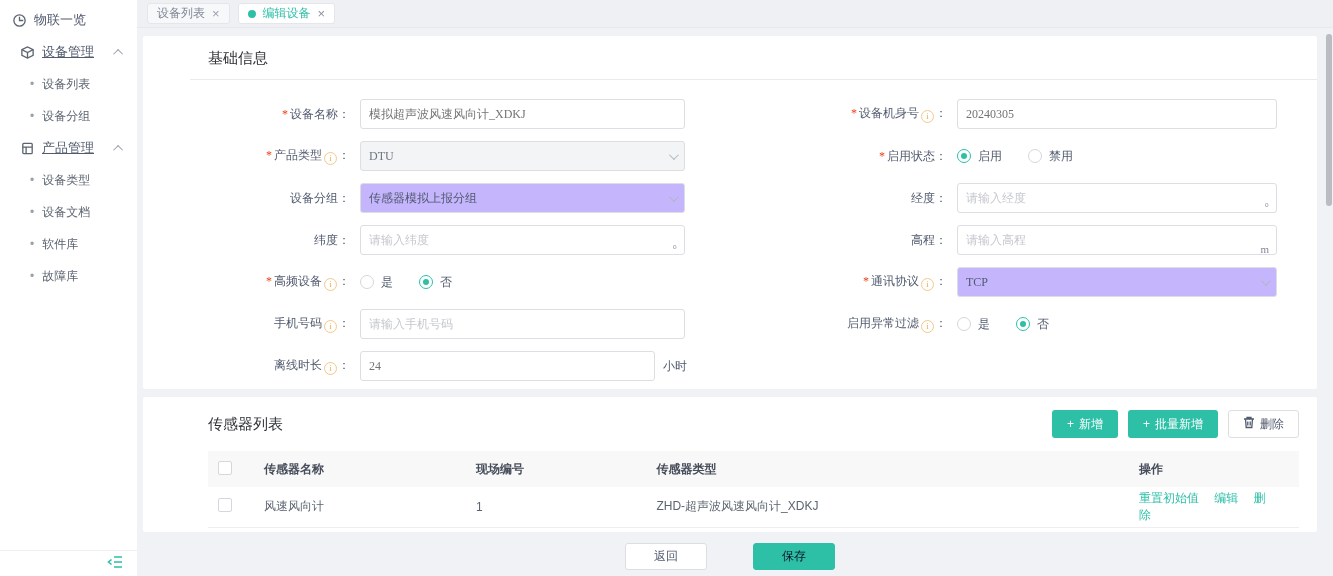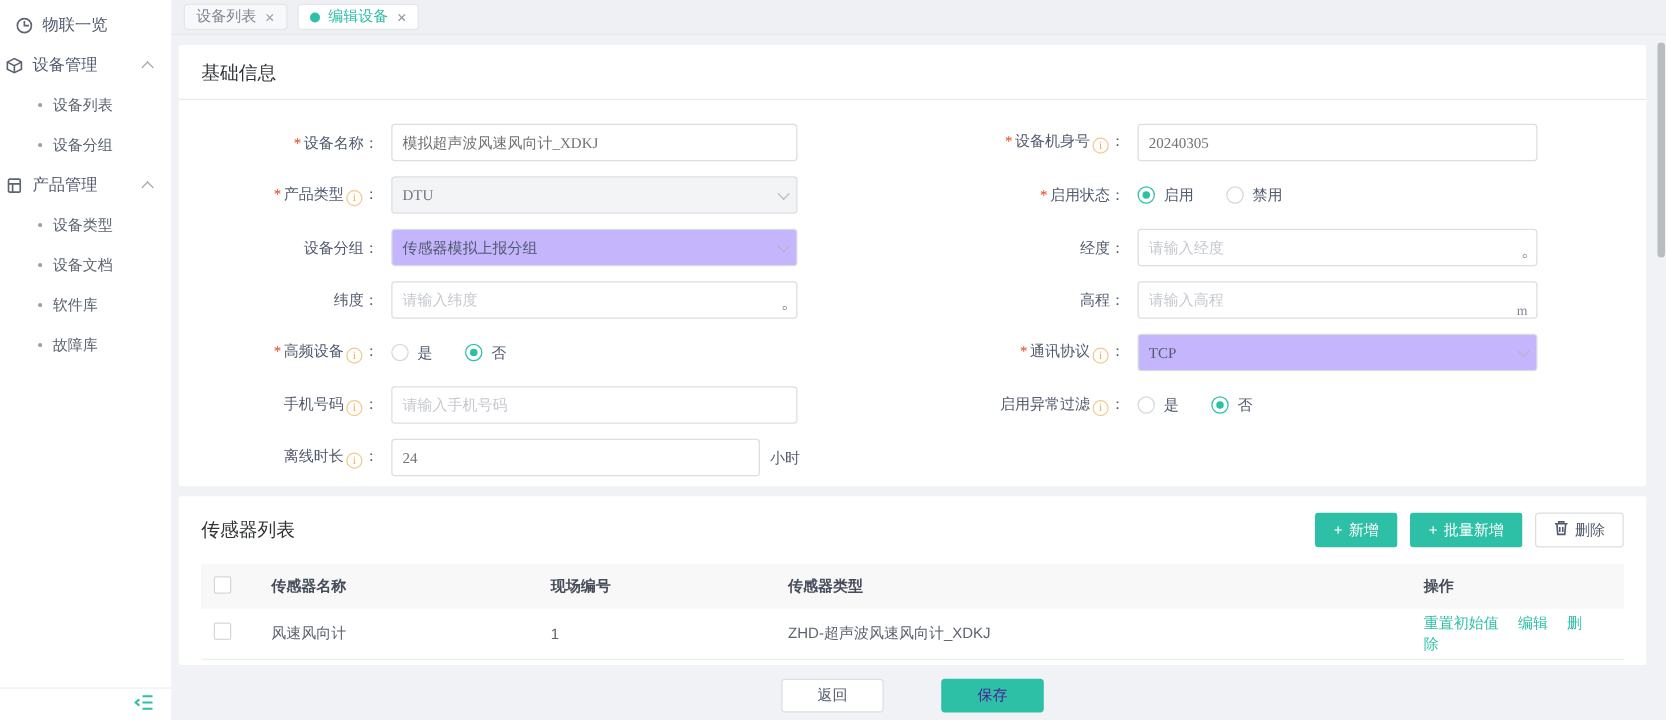--- a/index.html
+++ b/index.html
@@ -5,21 +5,21 @@
   * { margin:0; padding:0; box-sizing:border-box; }
   html,body { width:1333px; height:576px; overflow:hidden;
     font-family:"Liberation Sans","DejaVu Sans",sans-serif; font-size:12px; color:#515a6e;
     background:#f0f2f5; }
 
   
   .sidebar { position:absolute; left:0; top:0; width:137px; height:576px; background:#fff; z-index:5; }
   .side-item, .side-group, .side-sub { display:flex; align-items:center; height:32px; cursor:pointer;
     color:#515a6e; font-size:13px; }
   .side-item { padding-left:12px; margin-top:4px; }
-  .side-group { padding-left:4px; position:relative; }
+  .side-group { padding-left:20px; position:relative;text-decoration:underline; }
   .side-sub { padding-left:30px; font-size:12px; color:#5c6470; }
   .side-icon { width:15px; height:15px; margin-right:7px; flex:0 0 15px; display:inline-flex; }
   .side-icon svg { width:15px; height:15px; stroke:#5c6470; fill:none; stroke-width:1.4; }
   .bullet { color:#9aa1ab; margin-right:8px; font-size:12px; }
   .caret-up { position:absolute; right:14px; width:7px; height:7px; border-left:1.4px solid #9aa1ab;
     border-top:1.4px solid #9aa1ab; transform:rotate(45deg) translateY(2px); }
   .sidebar-footer { position:absolute; bottom:0; left:0; width:137px; height:26px;
     border-top:1px solid #eef0f3; display:flex; align-items:center; justify-content:flex-end; padding-right:14px; }
   .fold-icon svg { width:16px; height:14px; stroke:#2ebfa7; stroke-width:1.6; fill:none; }
 
@@ -29,21 +29,21 @@
     border-bottom:1px solid #e6e8ec; }
   .tab { display:flex; align-items:center; gap:7px; height:21px; padding:0 9px; border:1px solid #e4e6ea;
     background:#f7f8fa; border-radius:3px; font-size:12px; color:#808695; cursor:pointer; }
   .tab.active { background:#fff; color:#2ebfa7; }
   .tab-dot { width:8px; height:8px; border-radius:50%; background:#2ebfa7; }
   .tab-close { font-size:13px; line-height:1; color:#9aa1ab; cursor:pointer; }
   .tab.active .tab-close { color:#8b939e; }
 
   .content { position:absolute; left:0; top:28px; width:1196px; height:548px; padding:8px 16px 0 6px; }
 
-  .card { background:#fff; border-radius:2px; }
+  .card { background:#fff; border-radius:2px;padding-left:47px; }
   .card-basic { height:353px; }
   .card-title { font-size:15px; color:#2f3235; padding:13px 18px 11px; border-bottom:1px solid #e8eaec; }
 
   
   .form { padding-top:13px; }
   .form-grid { display:grid; grid-template-columns:505px 1fr;font-family:Liberation Serif, serif; }
   .field { display:flex; align-items:center; height:42px; }
   .flabel { width:170px; text-align:right; padding-right:10px; color:#515a6e; white-space:nowrap; }
   .col-r .flabel { width:262px; }
   .req { color:#ed4014; margin-right:2px; }
@@ -88,21 +88,21 @@
     background:#fff; cursor:pointer; }
   .col-check { width:46px; }
   .col-ops { width:170px; }
   .op-link { color:#2ebfa7; margin-right:12px; cursor:pointer; }
 
   
   .footer-actions { display:flex; justify-content:center; gap:46px; margin-top:11px; }
   .fbtn { height:27px; padding:0 28px; border-radius:3px; font-size:12px; cursor:pointer;
     display:inline-flex; align-items:center; }
   .fbtn-back { background:#fff; border:1px solid #dcdee2; color:#515a6e; }
-  .fbtn-save { background:#2ebfa7; border:1px solid #2ebfa7; color:#4c1d95; }
+  .fbtn-save { background:#2ebfa7; border:1px solid #2ebfa7; color:#0f172a; }
 
   
   .vscroll { position:absolute; right:1px; top:34px; width:6px; height:172px; background:#b9bdc2;
     border-radius:3px; z-index:9; }
 </style>
 </head>
 <body>
 
 <aside class="sidebar">
   <div class="side-item">

